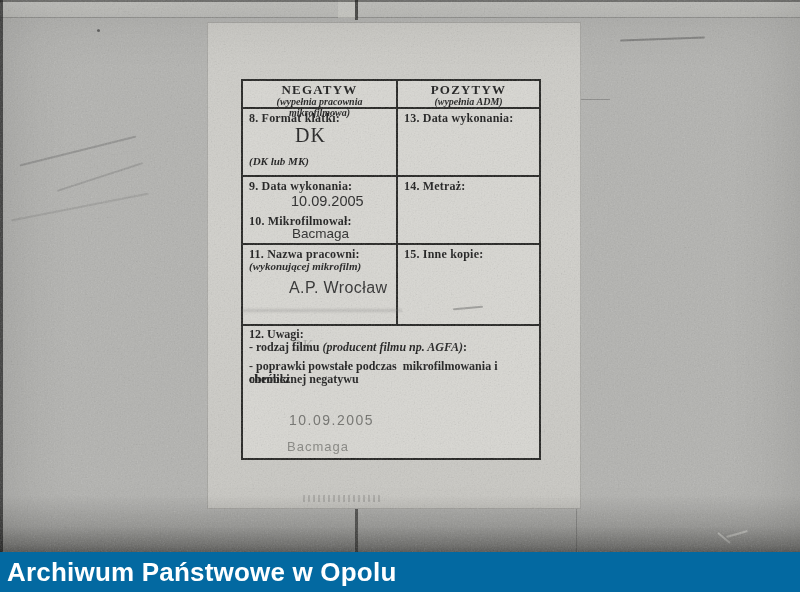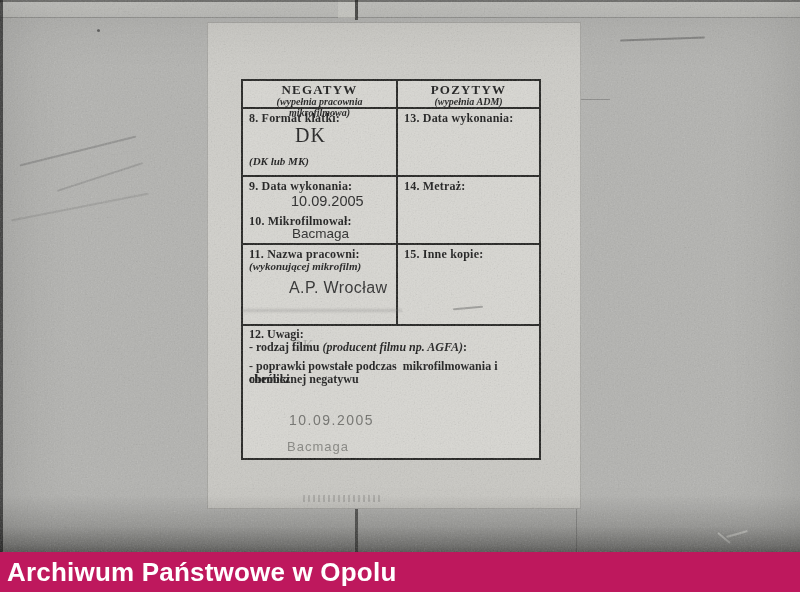--- a/index.html
+++ b/index.html
@@ -106,21 +106,21 @@
     position:absolute; left:48px; top:11px; font-size:15px;
     color:rgba(80,80,80,.35); filter:blur(.5px); letter-spacing:1px;
   }
   .stamp { position:absolute; font-family:"Liberation Sans","DejaVu Sans",sans-serif; }
   .stamp-date { left:46px; top:86px;  font-size:14px; color:#6e6e6a; letter-spacing:1.5px; filter:blur(.4px); }
   .stamp-name { left:44px; top:113px; font-size:13px; color:#84847f; letter-spacing:1px;  filter:blur(.5px); }
 
   
   .caption-bar {
     position:absolute; left:0; top:552px; width:800px; height:40px;
-    background:#be185d; display:flex; align-items:center;
+    background:#0369a1; display:flex; align-items:center;
   }
   .caption-title {
     font-family:"Liberation Sans","DejaVu Sans",sans-serif;
     font-weight:bold; font-size:26px; color:#ffffff;
     padding-left:7px; letter-spacing:.2px;
   }
 </style>
 </head>
 <body>
 

